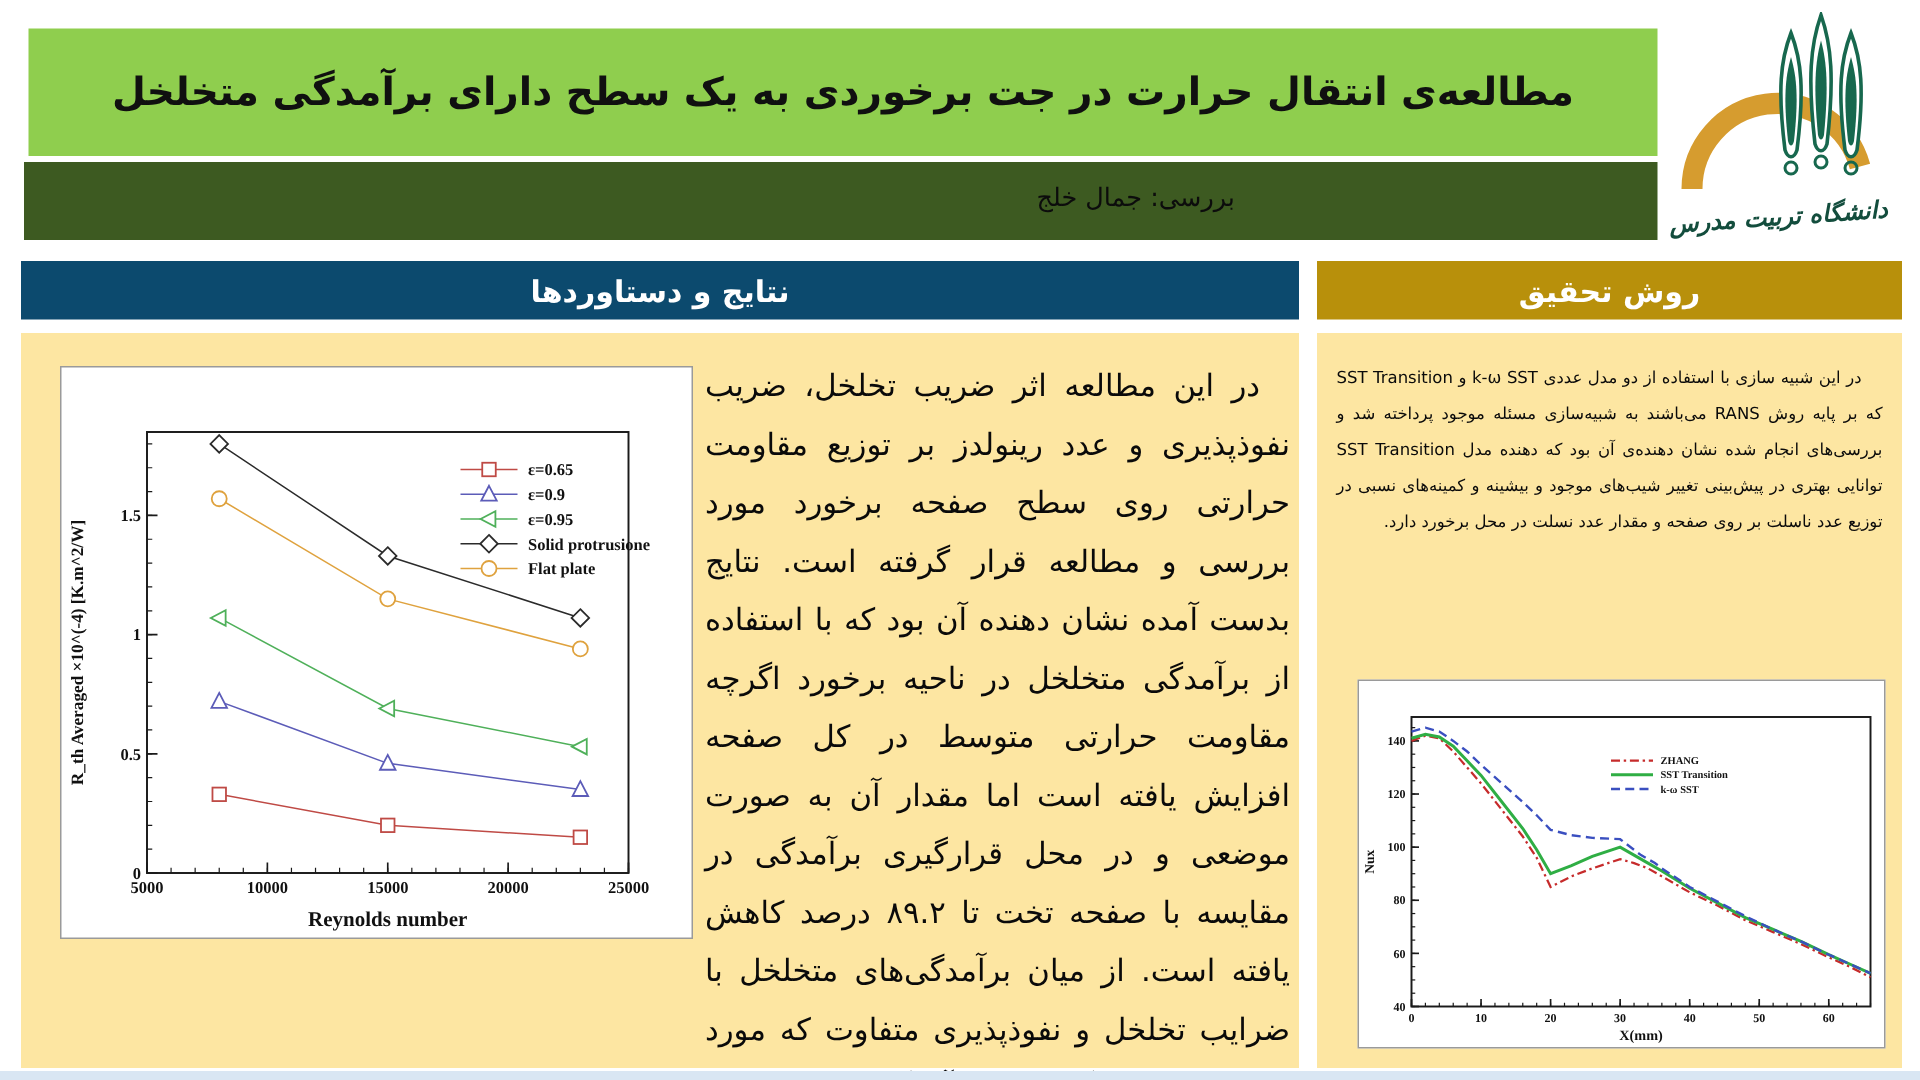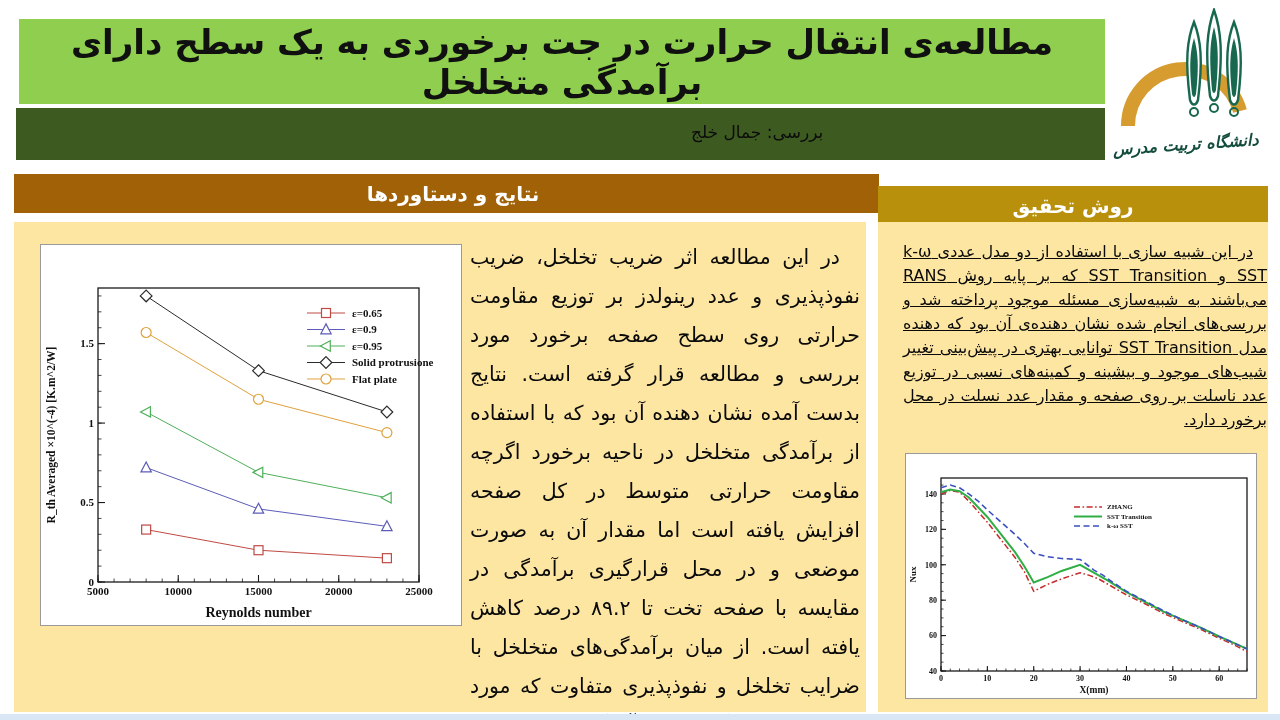--- a/index.html
+++ b/index.html
@@ -1,41 +1,41 @@
 <!DOCTYPE html>
 <html lang="fa"><head>
 <meta charset="utf-8">
 <style>
   html,body{margin:0;padding:0;background:#fff;}
   .slide{position:relative;width:1280px;height:720px;background:#ffffff;overflow:hidden;
          font-family:"DejaVu Sans",sans-serif;}
   
   .title-banner{position:absolute;left:19px;top:19px;width:1086px;height:85px;
                 display:flex;align-items:center;justify-content:center;}
-  .title-banner .t{font-size:34px;font-weight:bold;color:#101010;direction:rtl;text-align:center;}
+  .title-banner .t{font-size:26px;font-weight:bold;color:#101010;direction:rtl;text-align:center;}
   .author-bar{position:absolute;left:16px;top:108px;width:1089px;height:52px;}
   .author-bar span{position:absolute;top:14px;font-size:17px;color:#0c0c0c;direction:rtl;white-space:nowrap;}
   .author-student{left:675px;}
   .author-advisor{left:440px;}
   
   .logo{position:absolute;left:1106px;top:8px;width:170px;height:160px;}
   
   .sec-header{position:absolute;top:174px;height:39px;display:flex;align-items:center;justify-content:center;}
   .sec-header .h{color:#ffffff;font-weight:bold;font-size:20px;direction:rtl;}
   .sec-header-left{left:14px;width:852px;}
-  .sec-header-right{left:878px;width:390px;margin-top:12px;}
+  .sec-header-right{left:878px;width:390px;}
   .panel{position:absolute;top:222px;height:490px;}
   .panel-left{left:14px;width:852px;}
   .panel-right{left:878px;width:390px;}
   .chart-box{position:absolute;background:#ffffff;border:1px solid #9a9a9a;}
   .chart-box-big{left:26px;top:22px;width:420px;height:380px;}
   .chart-box-small{left:27px;top:231px;width:350px;height:244px;}
   .body-text{position:absolute;direction:rtl;text-align:justify;color:#0a0a0a;}
   .results-body{right:6px;top:16px;width:390px;font-size:20.5px;line-height:39px;text-indent:20px;}
-  .method-body{right:1px;top:18px;width:364px;font-size:16px;line-height:24px;text-indent:14px;text-decoration:underline;}
+  .method-body{right:13px;top:18px;width:364px;font-size:11px;line-height:24px;text-indent:14px;}
   .bottom-strip{position:absolute;left:0;top:714px;width:1280px;height:6px;background:#d9e6f3;}
   svg text{user-select:none;}
 </style>
 </head>
 <body>
 
 <div class="slide">
 
   <div class="title-banner" style="background: rgb(143, 206, 78);">
     <div class="t">مطالعه‌ی انتقال حرارت در جت برخوردی به یک سطح دارای برآمدگی متخلخل</div>
@@ -60,21 +60,21 @@
       </g>
       <g transform="translate(128,60)">
         <path d="M 0 -46 C 7 -28 9 -8 4 32 C 2 38 -2 38 -4 32 C -9 -8 -7 -28 0 -46 Z" fill="#ffffff" stroke="#17684e" stroke-width="2.4"></path>
         <path d="M 0 -30 C 4 -16 5 -2 2 26 C 1 30 -1 30 -2 26 C -5 -2 -4 -16 0 -30 Z" fill="#17684e"></path>
         <circle cx="0" cy="44" r="4" fill="none" stroke="#17684e" stroke-width="2"></circle>
       </g>
       <text x="80" y="142" text-anchor="middle" transform="rotate(-4 80 142)" font-family="DejaVu Sans, sans-serif" font-size="16" font-weight="bold" font-style="italic" fill="#134d3d">دانشگاه تربیت مدرس</text>
     </svg>
   </div>
 
-  <div class="sec-header sec-header-left" style="background: #a16207; padding-left: 13px;">
+  <div class="sec-header sec-header-left" style="background: #0c4a6e;">
     <div class="h">نتایج و دستاوردها</div>
   </div>
   <div class="panel panel-left" style="background: rgb(253, 230, 162);">
     <div class="chart-box chart-box-big"><svg width="420" height="380" viewBox="0 0 420 380">
           <rect x="57" y="43" width="321" height="294" fill="#fff" stroke="#1a1a1a" stroke-width="1.3"></rect>
           <line x1="57" y1="337" x2="57" y2="333.5" stroke="#1a1a1a" stroke-width="0.8"></line>
           <line x1="73.05" y1="337" x2="73.05" y2="333.5" stroke="#1a1a1a" stroke-width="0.8"></line>
           <line x1="89.1" y1="337" x2="89.1" y2="333.5" stroke="#1a1a1a" stroke-width="0.8"></line>
           <line x1="105.15" y1="337" x2="105.15" y2="333.5" stroke="#1a1a1a" stroke-width="0.8"></line>
           <line x1="121.2" y1="337" x2="121.2" y2="333.5" stroke="#1a1a1a" stroke-width="0.8"></line>

